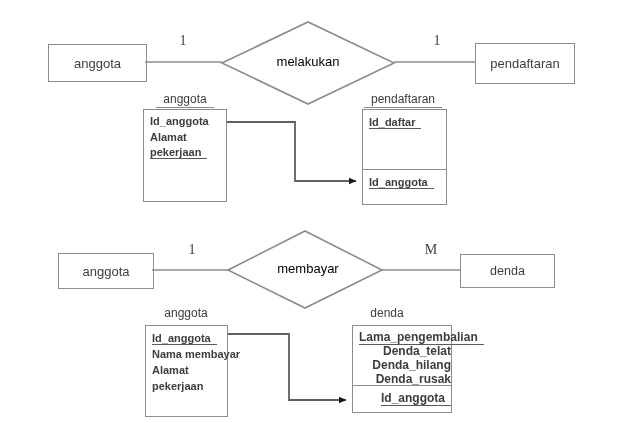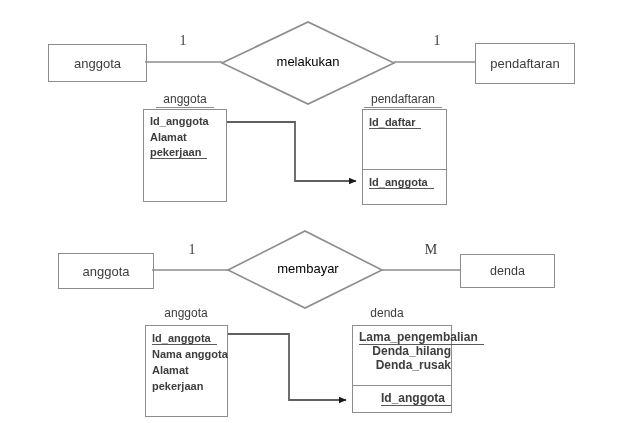--- a/index.html
+++ b/index.html
@@ -131,31 +131,32 @@
 
   <div class="abs entity" style="left:460px;top:254px;width:93px;height:32px;font-size:12.5px;">
     <span>denda</span>
   </div>
 
   <div class="abs tbl-title" style="left:146px;top:306px;width:80px;">
     <span>anggota</span>
   </div>
   <div class="abs tbl pad-t4" style="left:145px;top:325px;width:83px;height:92px;">
     <div class="row" style="line-height:16px;"><span class="u">Id_anggota</span></div>
-    <div class="row" style="line-height:16px;"><span>Nama anggota</span></div>
+    <div class="row" style="line-height:16px;"><span>Nama membayar</span></div>
     <div class="row" style="line-height:16px;"><span>Alamat</span></div>
     <div class="row" style="line-height:16px;"><span>pekerjaan</span></div>
   </div>
 
   <div class="abs tbl-title" style="left:347px;top:306px;width:80px;">
     <span>denda</span>
   </div>
   <div class="abs tbl" style="left:352px;top:325px;width:100px;height:88px;">
     <div class="compartment-top pad-t4" style="height:60px;">
       <div class="row sm"><span class="u">Lama_pengembalian</span></div>
+      <div class="row sm"><span>Denda_telat</span></div>
       <div class="row sm"><span>Denda_hilang</span></div>
       <div class="row sm"><span>Denda_rusak</span></div>
     </div>
     <div class="pad-t5">
       <div class="row sm"><span class="u">Id_anggota</span></div>
     </div>
   </div>
 
 </div>
 

